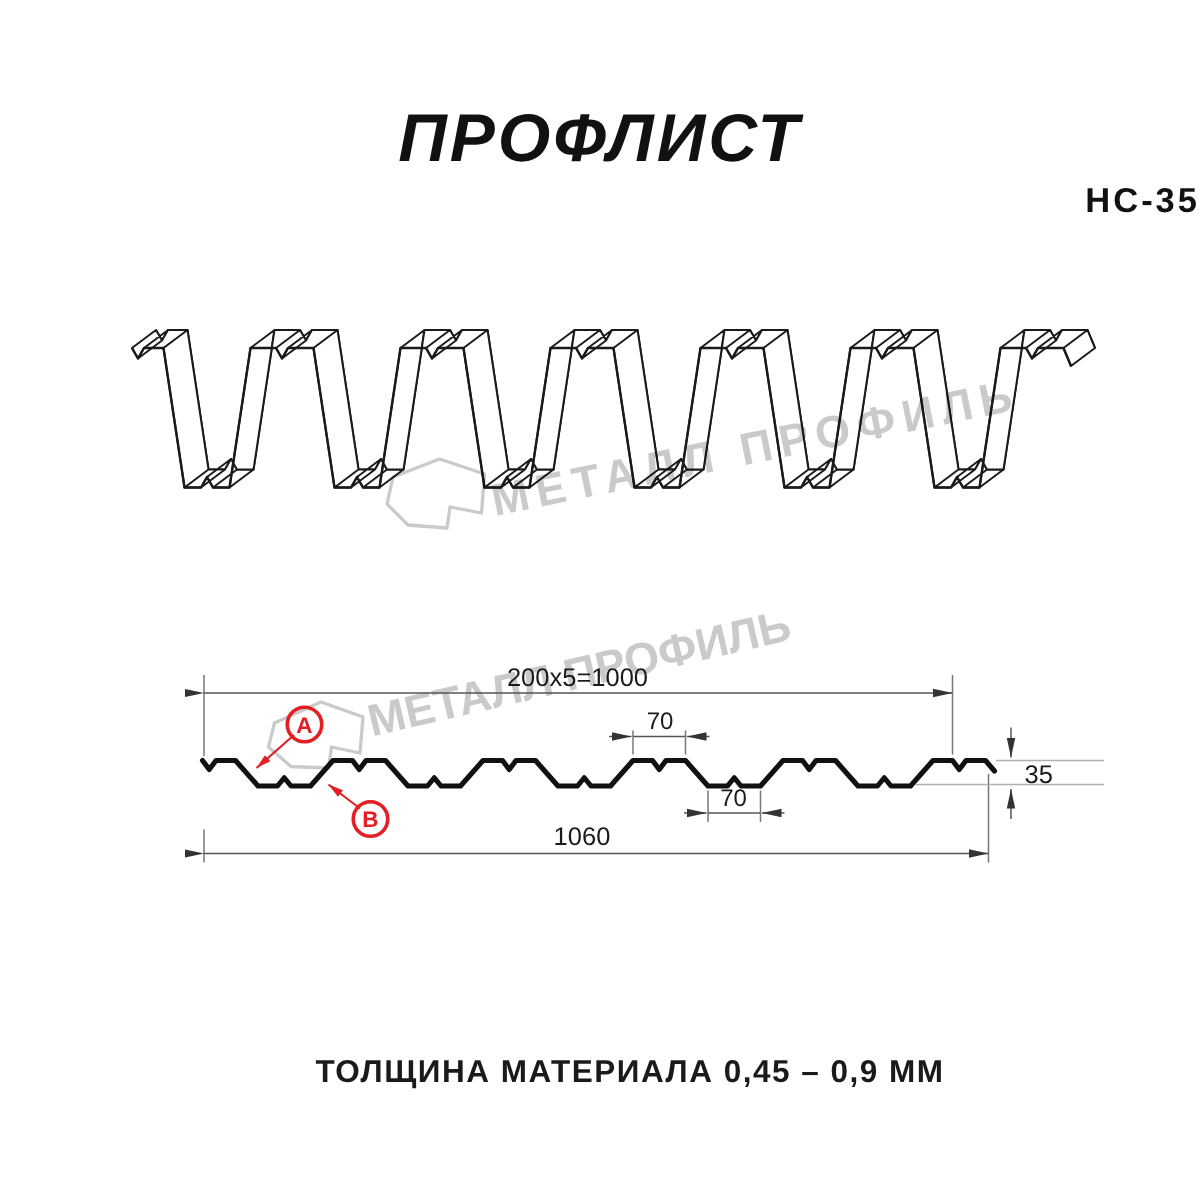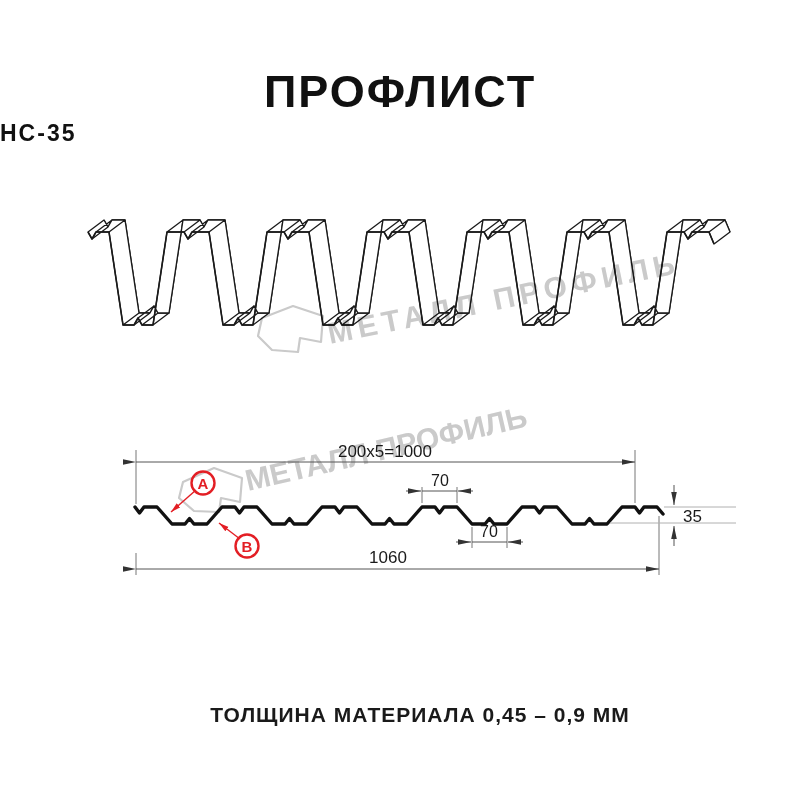--- a/index.html
+++ b/index.html
@@ -1,20 +1,20 @@
 <!DOCTYPE html>
 <html><head>
 <meta charset="utf-8">
 <style>
   html,body{margin:0;padding:0;background:#fff;}
   .page{position:relative;width:800px;height:800px;background:#fff;overflow:hidden;
         font-family:"Liberation Sans", sans-serif;}
   .title{position:absolute;left:0;top:66px;width:800px;text-align:center;
-         font-size:45px;font-weight:bold;letter-spacing:2px;color:#111;}
-  .subtitle{position:absolute;left:0;top:120px;width:800px;text-align:left;
+         font-size:45px;font-weight:bold;letter-spacing:2px;color:#111;font-style:italic;}
+  .subtitle{position:absolute;left:0;top:120px;width:800px;text-align:right;
          font-size:23px;font-weight:600;letter-spacing:2px;color:#111;}
   .footer{position:absolute;left:0;top:703px;width:800px;text-align:center;
          font-size:21px;font-weight:600;letter-spacing:1px;color:#1a1a1a;padding-left:20px;}
   svg{position:absolute;left:0;top:180px;}
   .dimtxt{font-family:"Liberation Sans",sans-serif;font-size:17px;fill:#1a1a1a;}
   .dimtxt.small{font-size:16px;}
   .wm-text{font-family:"Liberation Sans",sans-serif;font-weight:bold;fill:#cacaca;}
   .red-letter{font-family:"Liberation Sans",sans-serif;font-size:15px;font-weight:bold;fill:#e31e24;}
 </style>
 </head>

